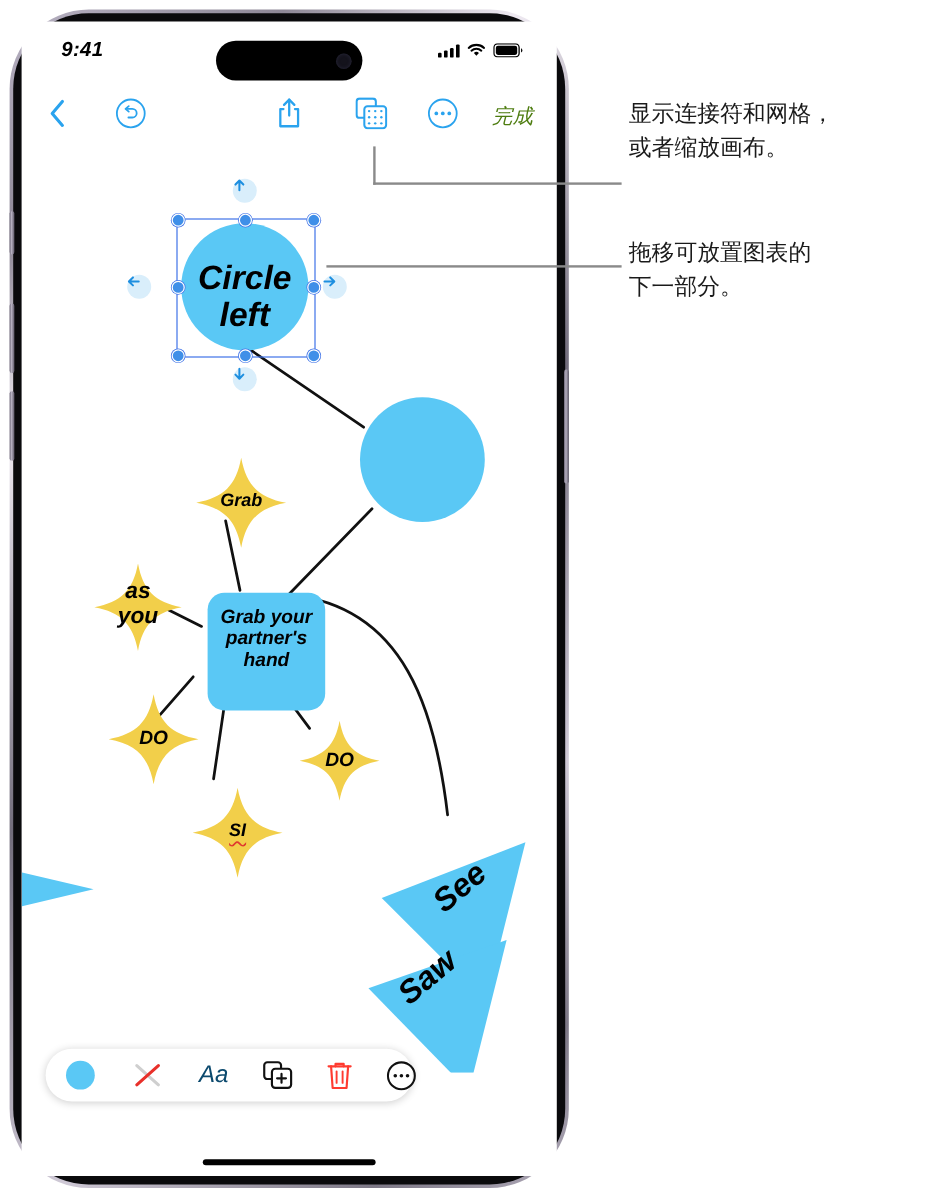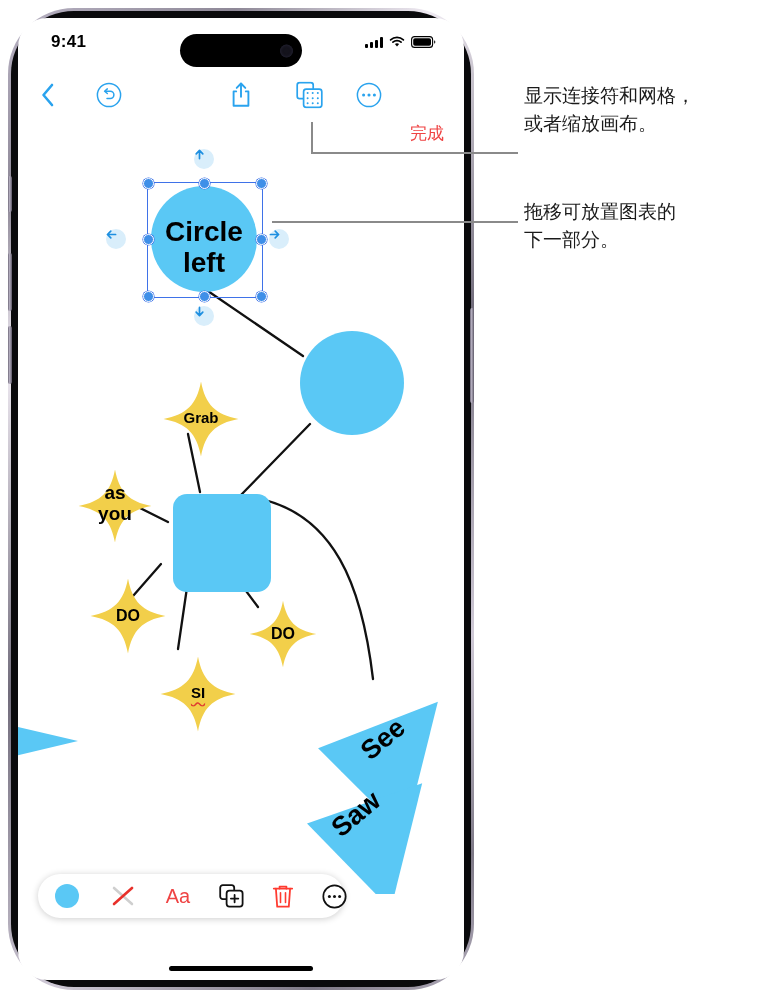--- a/index.html
+++ b/index.html
@@ -5,22 +5,22 @@
   html,body{margin:0;padding:0;background:#ffffff;}
   body{width:777px;height:998px;position:relative;overflow:hidden;
        font-family:"Liberation Sans","DejaVu Sans",sans-serif;}
 
   
   #phone-frame{position:absolute;left:8px;top:8px;width:466px;height:982px;}
   .frame-outer{position:absolute;inset:0;border-radius:66px;
     background:linear-gradient(140deg,#b9b3c4 0%,#8e8897 14%,#efeaf2 26%,#726d7c 50%,#cfc9d6 74%,#7d7886 90%,#b2acbb 100%);}
   .frame-mid{position:absolute;left:3px;top:3px;right:3px;bottom:3px;border-radius:63px;
     background:#0a0a0c;}
-  .frame-inner{position:absolute;left:10px;top:10px;right:10px;bottom:10px;border-radius:29px;
-    background:#ffffff;overflow:hidden;}
+  .frame-inner{position:absolute;left:10px;top:10px;right:10px;bottom:10px;border-radius:7px;
+    background:#ffffff;overflow:hidden;font-style:italic;}
 
   .side-btn{position:absolute;background:linear-gradient(90deg,#6e6878,#b5afc0 40%,#5d5867);border-radius:2px;}
   #action-button{left:0px;top:168px;width:4px;height:36px;}
   #volume-up{left:0px;top:245px;width:4px;height:58px;}
   #volume-down{left:0px;top:318px;width:4px;height:58px;}
   #power-button{right:0px;top:300px;width:4px;height:95px;}
 
   
   #dynamic-island{position:absolute;left:50%;transform:translateX(-50%);top:16px;
     width:122px;height:33px;background:#000;border-radius:18px;}
@@ -33,21 +33,21 @@
   .bar{width:3px;background:#000;border-radius:1px;}
 
   
   #top-toolbar{position:absolute;left:0;top:52px;width:100%;height:54px;}
   .tb{position:absolute;top:50%;transform:translateY(-50%);cursor:pointer;color:#2aa3ee;}
   #back-button{left:22px;}
   #undo-button{left:78px;}
   #share-button{left:212px;}
   #grid-button{left:278px;}
   #more-top-button{left:338px;}
-  #done-button{left:392px;font-size:17px;color:#ef4444;font-weight:500;margin-top:36px;}
+  #done-button{left:392px;font-size:17px;color:#4d7c0f;font-weight:500;}
 
   
   #canvas{position:absolute;left:0;top:106px;width:446px;height:770px;overflow:hidden;}
   #canvas svg{position:absolute;left:0;top:0;}
 
   .node-label{position:absolute;text-align:center;color:#000;font-weight:bold;
     line-height:1.12;pointer-events:none;}
 
   
   .sel-rect{position:absolute;border:1.4px solid #3f72e8;}
@@ -194,20 +194,21 @@
 
         <rect x="155" y="370" width="98" height="98" rx="14" fill="#5AC8F5"></rect>
 
         <circle cx="334" cy="259" r="52" fill="#5AC8F5"></circle>
         <circle cx="186" cy="115" r="53" fill="#5AC8F5"></circle>
       </svg>
 
       <div class="node-label" style="left:136px;top:92px;width:100px;font-size:28px;">Circle left</div>
       <div class="node-label" style="left:143px;top:286px;width:80px;font-size:15px;">Grab</div>
       <div class="node-label" style="left:67px;top:358px;width:60px;font-size:19px;">as you</div>
+      <div class="node-label" style="left:158px;top:382px;width:92px;font-size:16px;">Grab your partner's hand</div>
       <div class="node-label" style="left:80px;top:483px;width:60px;font-size:16px;">DO</div>
       <div class="node-label" style="left:235px;top:501px;width:60px;font-size:16px;">DO</div>
       <div class="node-label" style="left:150px;top:561px;width:60px;font-size:15px;
                   text-decoration:underline wavy #e03b2f;text-underline-offset:3px;">SI</div>
       <div class="node-label" style="left:330px;top:600px;width:70px;font-size:27px;transform:rotate(-40deg);">See</div>
       <div class="node-label" style="left:298px;top:675px;width:80px;font-size:27px;transform:rotate(-40deg);">Saw</div>
 
       <div>
         <div class="sel-rect" style="left:129px;top:58px;width:114px;height:114px;"></div>
         <div class="handle" style="left:125px;top:54px;"></div>
@@ -245,21 +246,21 @@
     <div id="bottom-toolbar">
       <div class="bt" style="width:58px;">
         <div id="fill-swatch" style="background:#5AC8F5;"></div>
       </div>
       <div class="bt" style="width:54px;">
         <svg width="30" height="26" viewBox="0 0 30 26">
           <path d="M6 5 24 21" stroke="#cfcfcf" stroke-width="2.6" stroke-linecap="round"></path>
           <path d="M24 5 6 21" stroke="#e8302a" stroke-width="2.6" stroke-linecap="round"></path>
         </svg>
       </div>
-      <div class="bt" style="width:56px;font-size:20px;color:#ef4444;">Aa</div>
+      <div class="bt" style="width:56px;font-size:20px;color:#0c4a6e;">Aa</div>
       <div id="bt-divider"></div>
       <div class="bt" style="width:52px;">
         <svg width="26" height="24" viewBox="0 0 26 24">
           <rect x="1.2" y="1.2" width="14" height="14" rx="2.6" fill="none" stroke="#111" stroke-width="1.8"></rect>
           <rect x="7.6" y="6.6" width="16" height="16" rx="2.8" fill="#fff" stroke="#111" stroke-width="1.8"></rect>
           <path d="M15.6 10.9v7.4M11.9 14.6h7.4" stroke="#111" stroke-width="1.8" stroke-linecap="round"></path>
         </svg>
       </div>
       <div class="bt" style="width:50px;">
         <svg width="22" height="25" viewBox="0 0 22 25">

